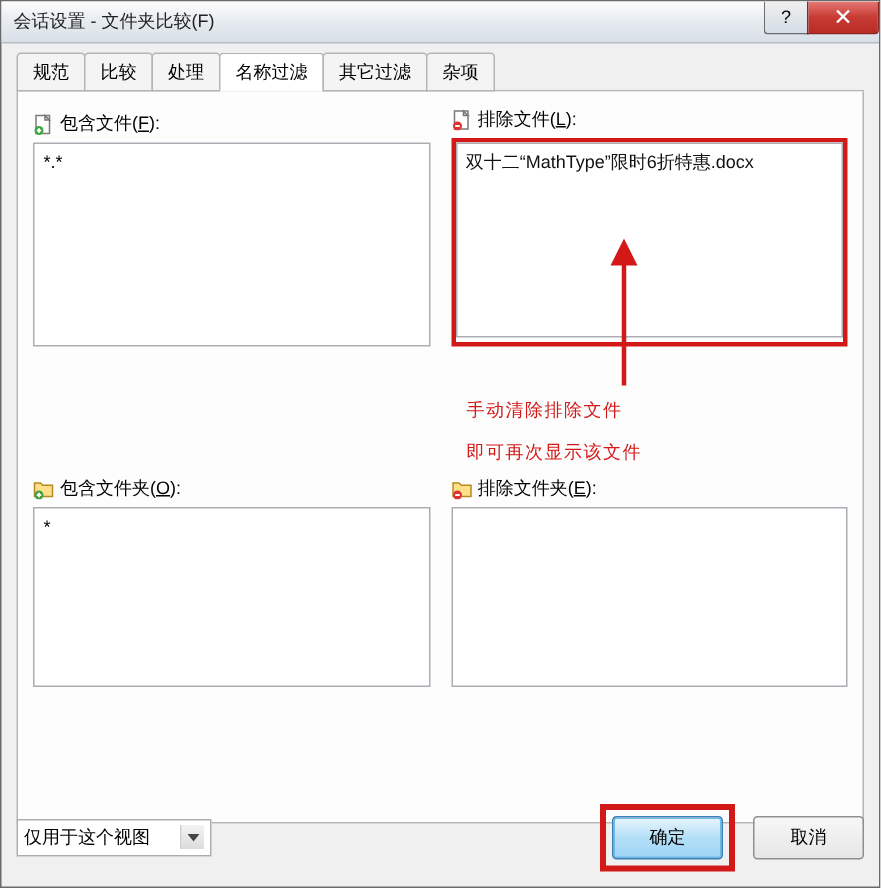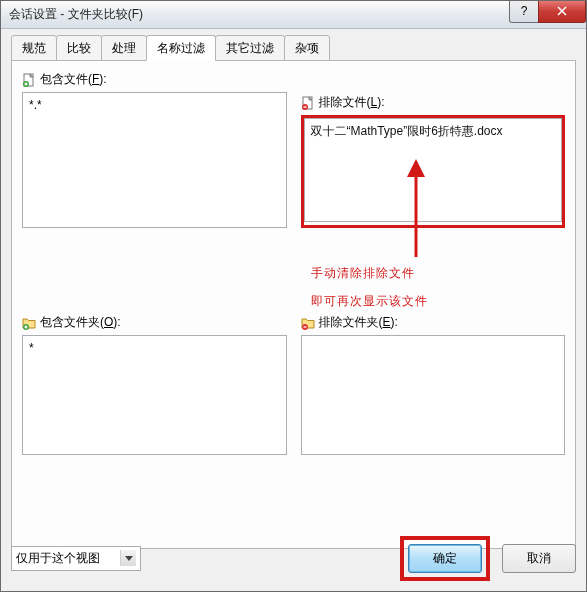--- a/index.html
+++ b/index.html
@@ -97,21 +97,21 @@
             <div class="lbl">
               <svg width="14" height="14" viewBox="0 0 14 14">
                   <rect x="2" y="1" width="9" height="12" fill="#fff" stroke="#7a7a7a"></rect>
                   <path d="M8 1 L11 4 L8 4 Z" fill="#d8d8d8" stroke="#7a7a7a"></path>
                   <circle cx="4" cy="11" r="3" fill="#d33"></circle>
                   <line x1="2.5" y1="11" x2="5.5" y2="11" stroke="#fff" stroke-width="1.3"></line>
                 </svg>
               <span><span>排除文件(</span><span class="underline">L</span><span>):</span></span>
             </div>
             <div class="redbox1">
-              <textarea class="ta h1 exclude-ta" style="height: 104px;">双十二“MathType”限时6折特惠.docx</textarea>
+              <textarea class="ta h1 exclude-ta" style="height: 130px;">双十二“MathType”限时6折特惠.docx</textarea>
             </div>
           </div>
         </div>
 
         <svg class="arrow" style="left:398px; top:130px;" width="34" height="100" viewBox="0 0 34 100">
           <line x1="17" y1="98" x2="17" y2="8" stroke="#d31818" stroke-width="3"></line>
           <polygon points="17,0 8,18 26,18" fill="#d31818"></polygon>
         </svg>
         <div class="annot" style="left:310px; top:230px;">
           <div>手动清除排除文件</div>

